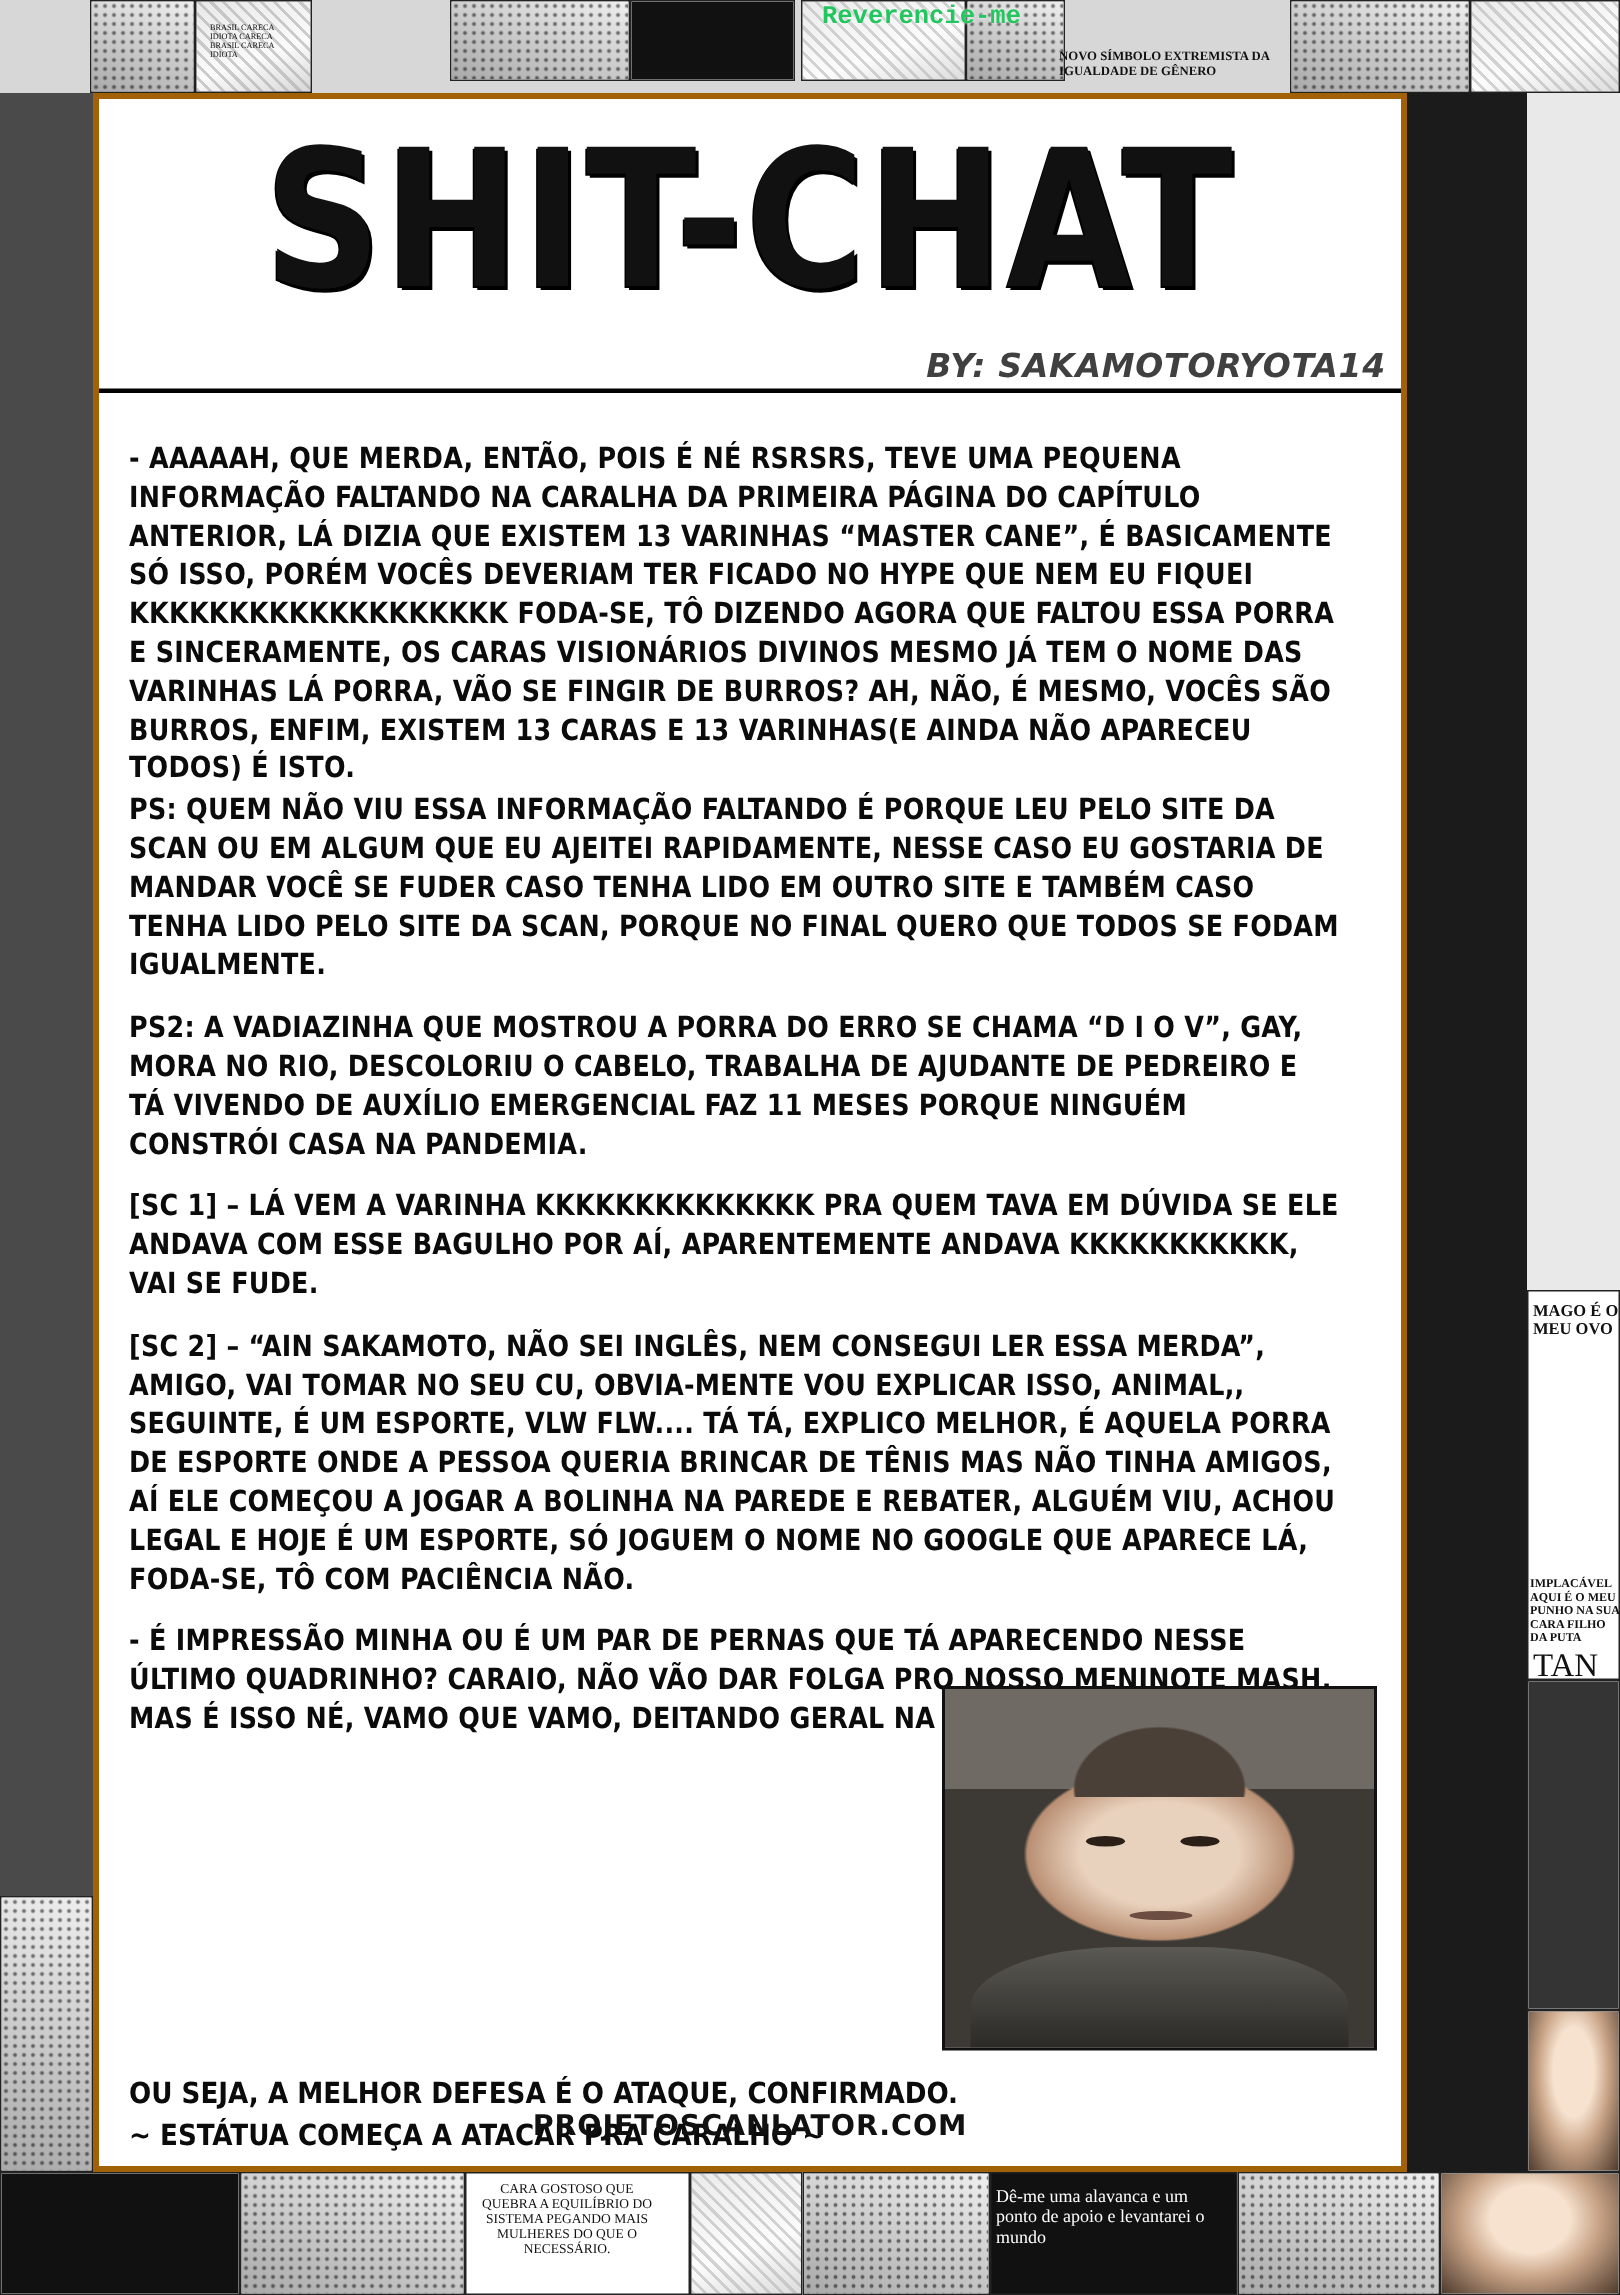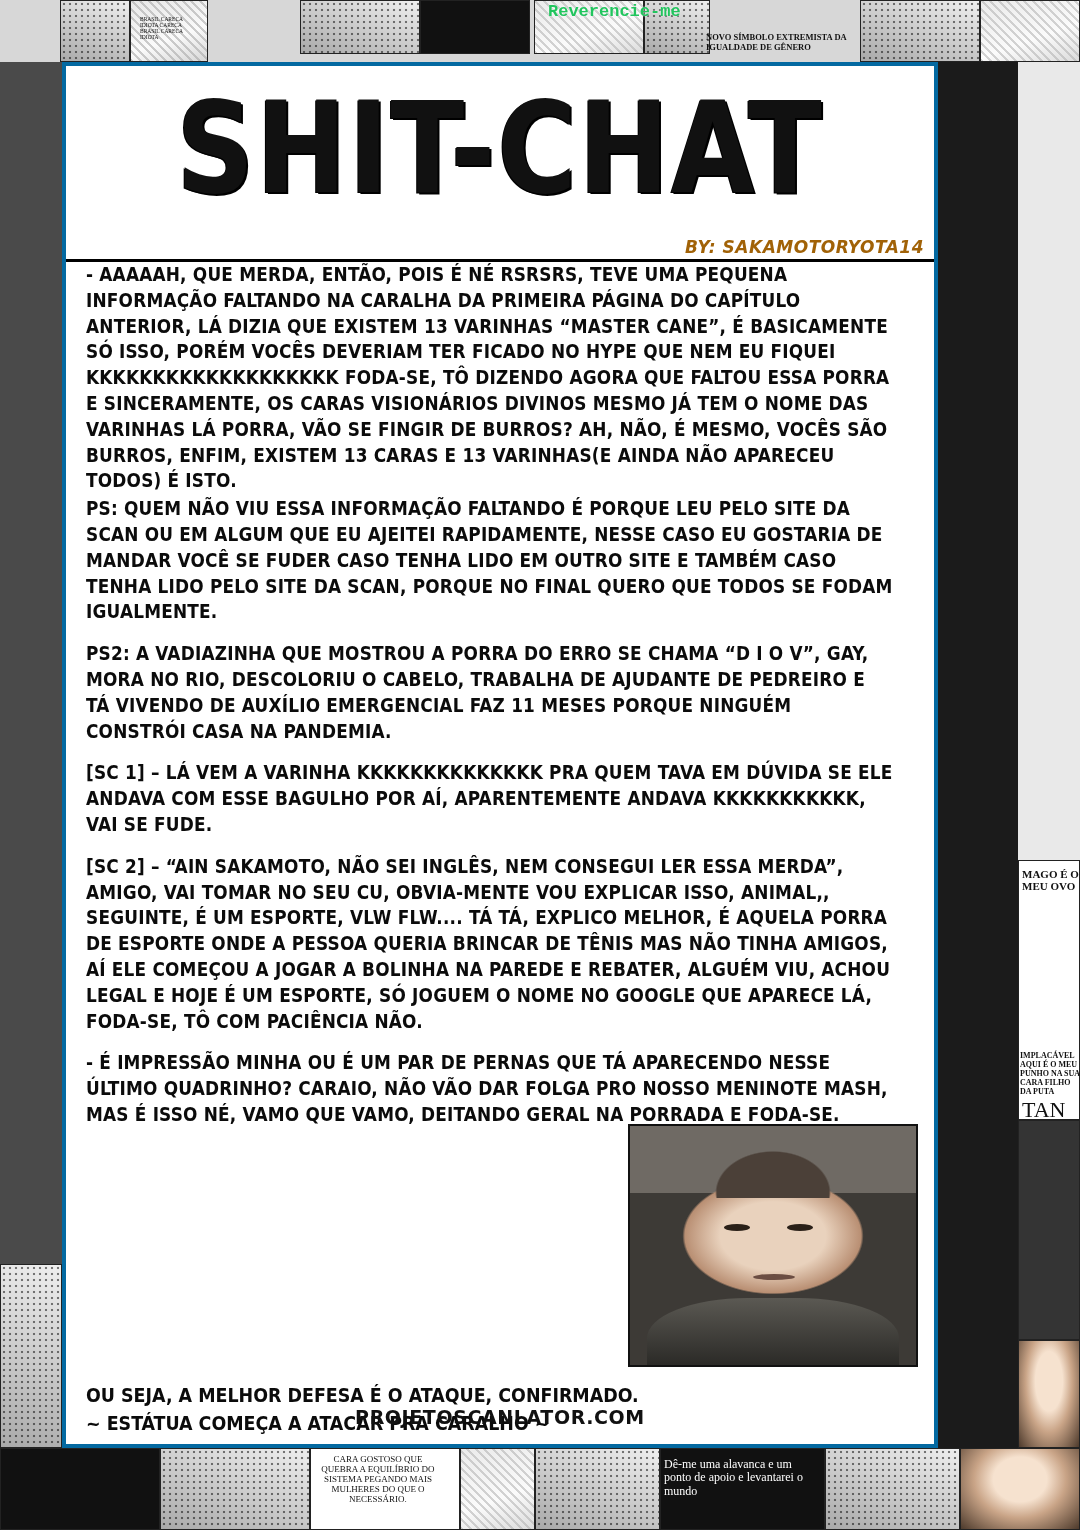--- a/index.html
+++ b/index.html
@@ -77,21 +77,21 @@
   }
 
   
   .page {
     position: absolute;
     left: 62px;
     top: 62px;
     width: 876px;
     height: 1386px;
     background: #ffffff;
-    border: 4px solid #0369a1;
+    border: 4px solid #a16207;
     box-sizing: border-box;
   }
   .title-box {
     position: relative;
     height: 196px;
     border-bottom: 3px solid #000;
     box-sizing: border-box;
   }
   .title {
     position: absolute;
@@ -106,30 +106,30 @@
     transform: scaleY(1.18);
     transform-origin: top center;
     text-shadow: 2px 2px 0 #000, -1px 1px 0 #000;
   }
   .byline {
     position: absolute;
     right: 10px;
     bottom: 2px;
     font-family: "DejaVu Sans", sans-serif;
     font-weight: bold;
-    font-size: 17px;
+    font-size: 22px;
     font-style: italic;
     letter-spacing: .5px;
-    color: #a16207;
+    color: #404040;
     text-align: right;
   }
 
   .body-area {
     position: relative;
-    padding: 0 16px 0 20px;
+    padding: 31px 16px 0 20px;
     box-sizing: border-box;
     height: calc(100% - 196px);
   }
 
   .para {
     font-family: "DejaVu Sans Condensed", "Liberation Sans Narrow", "Liberation Sans", sans-serif;
     font-weight: bold;
     font-size: 19.4px;
     line-height: 1.33;
     letter-spacing: .2px;

